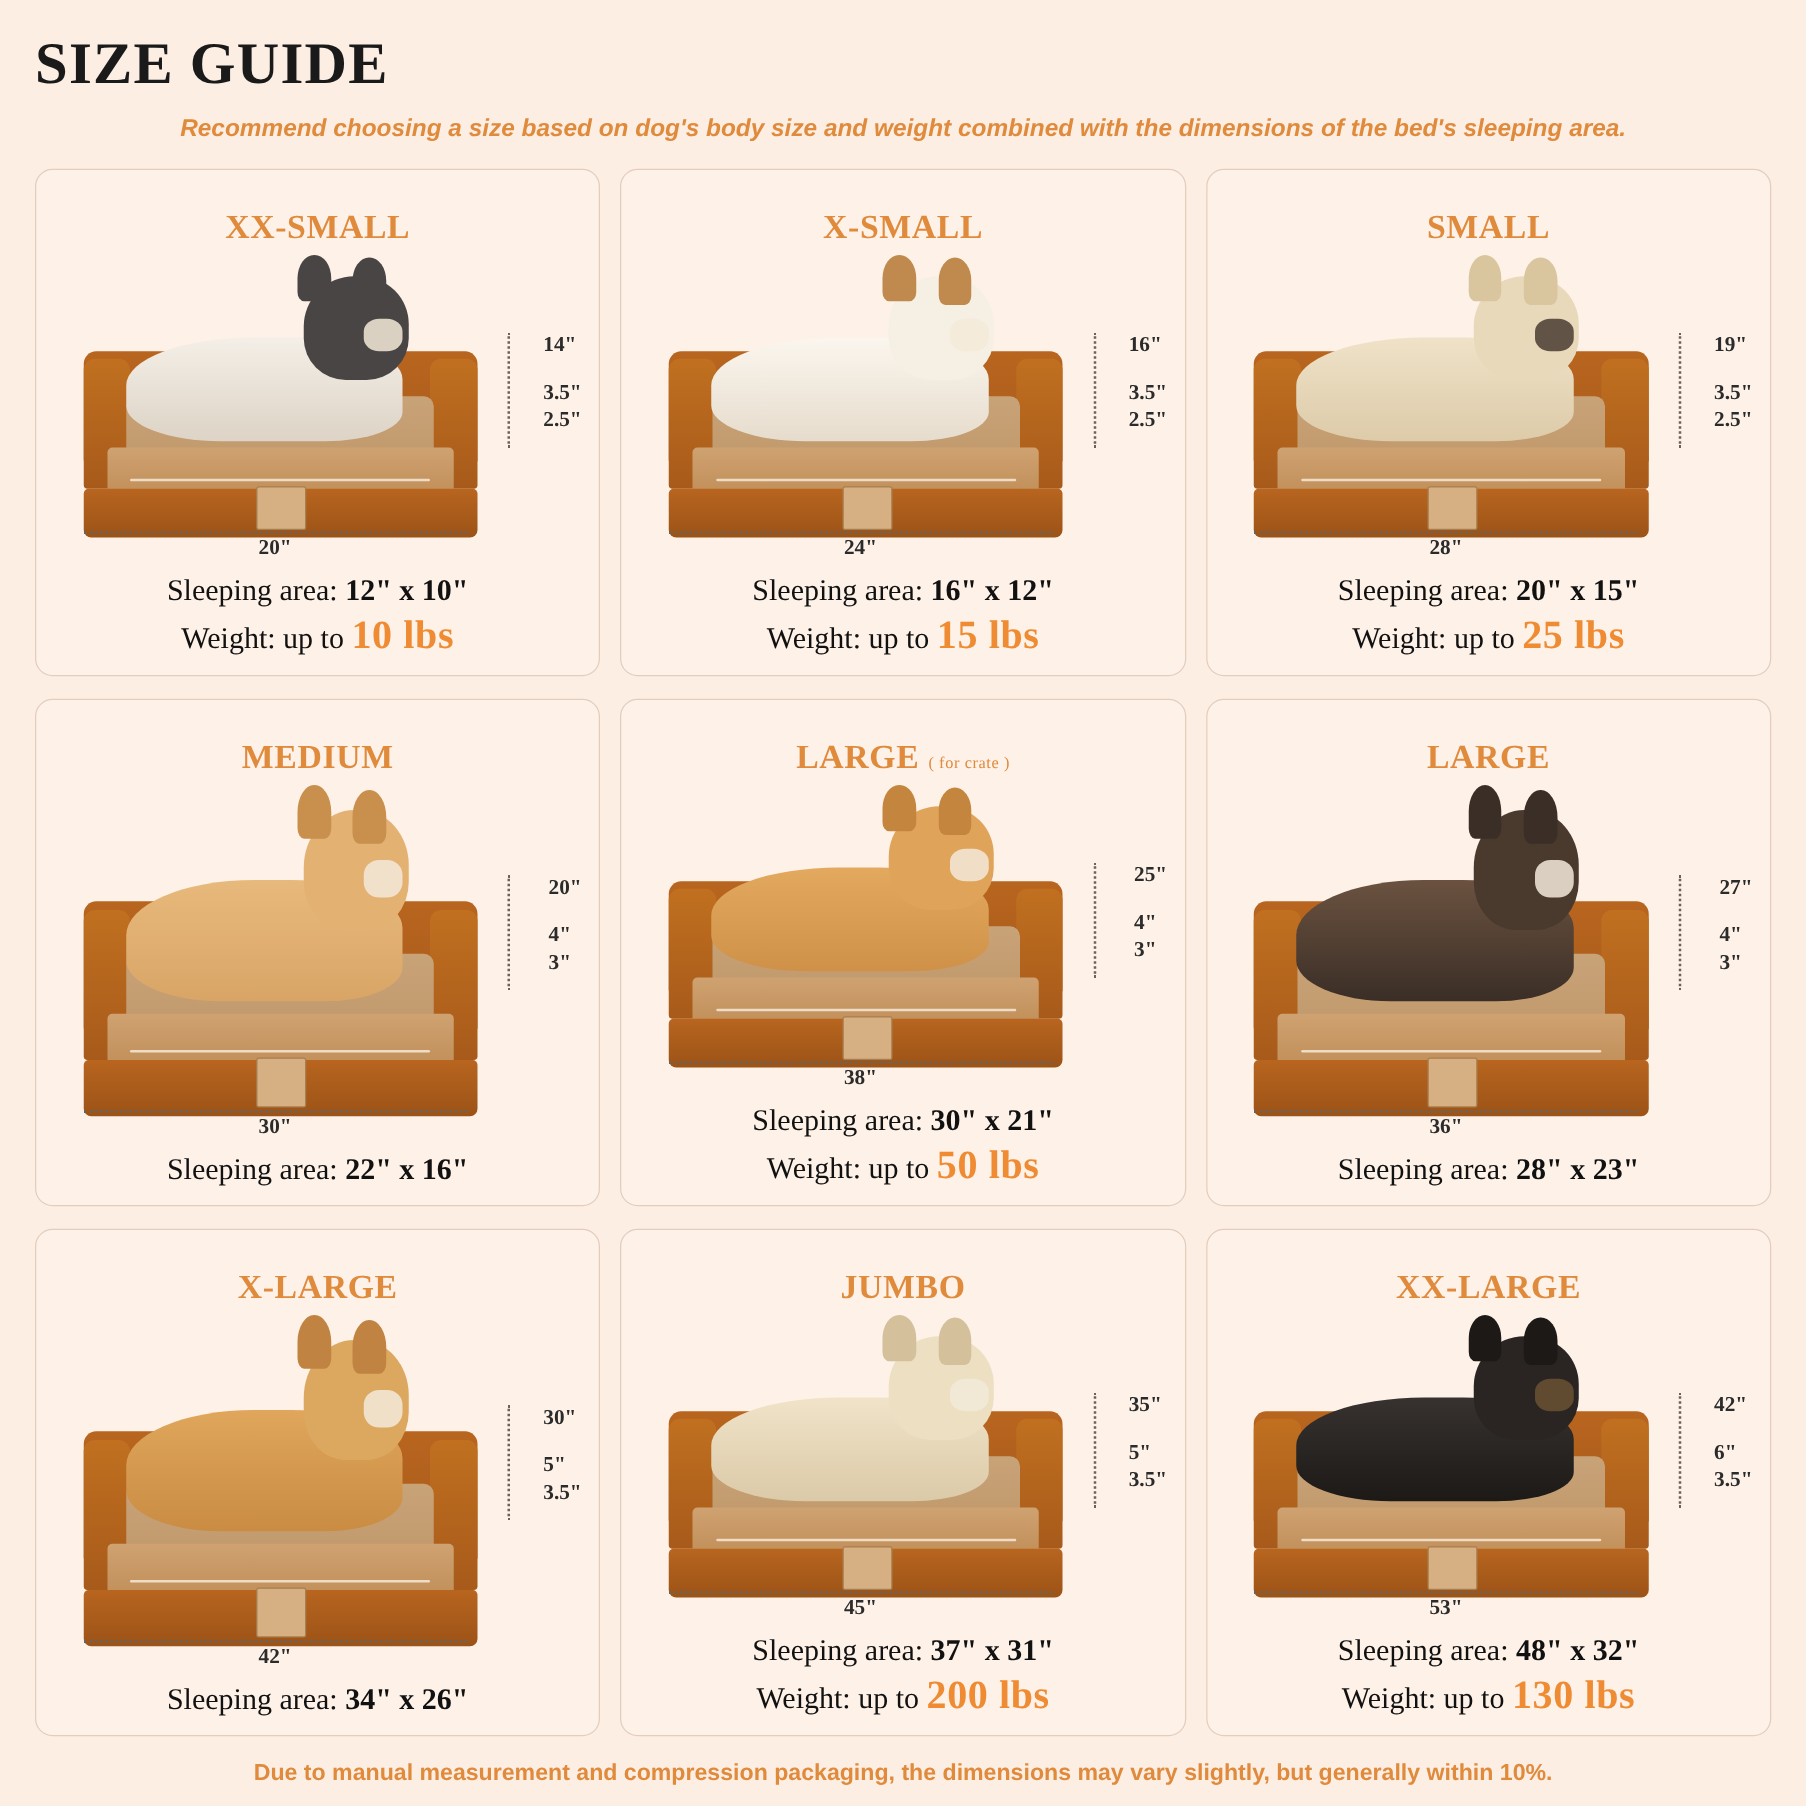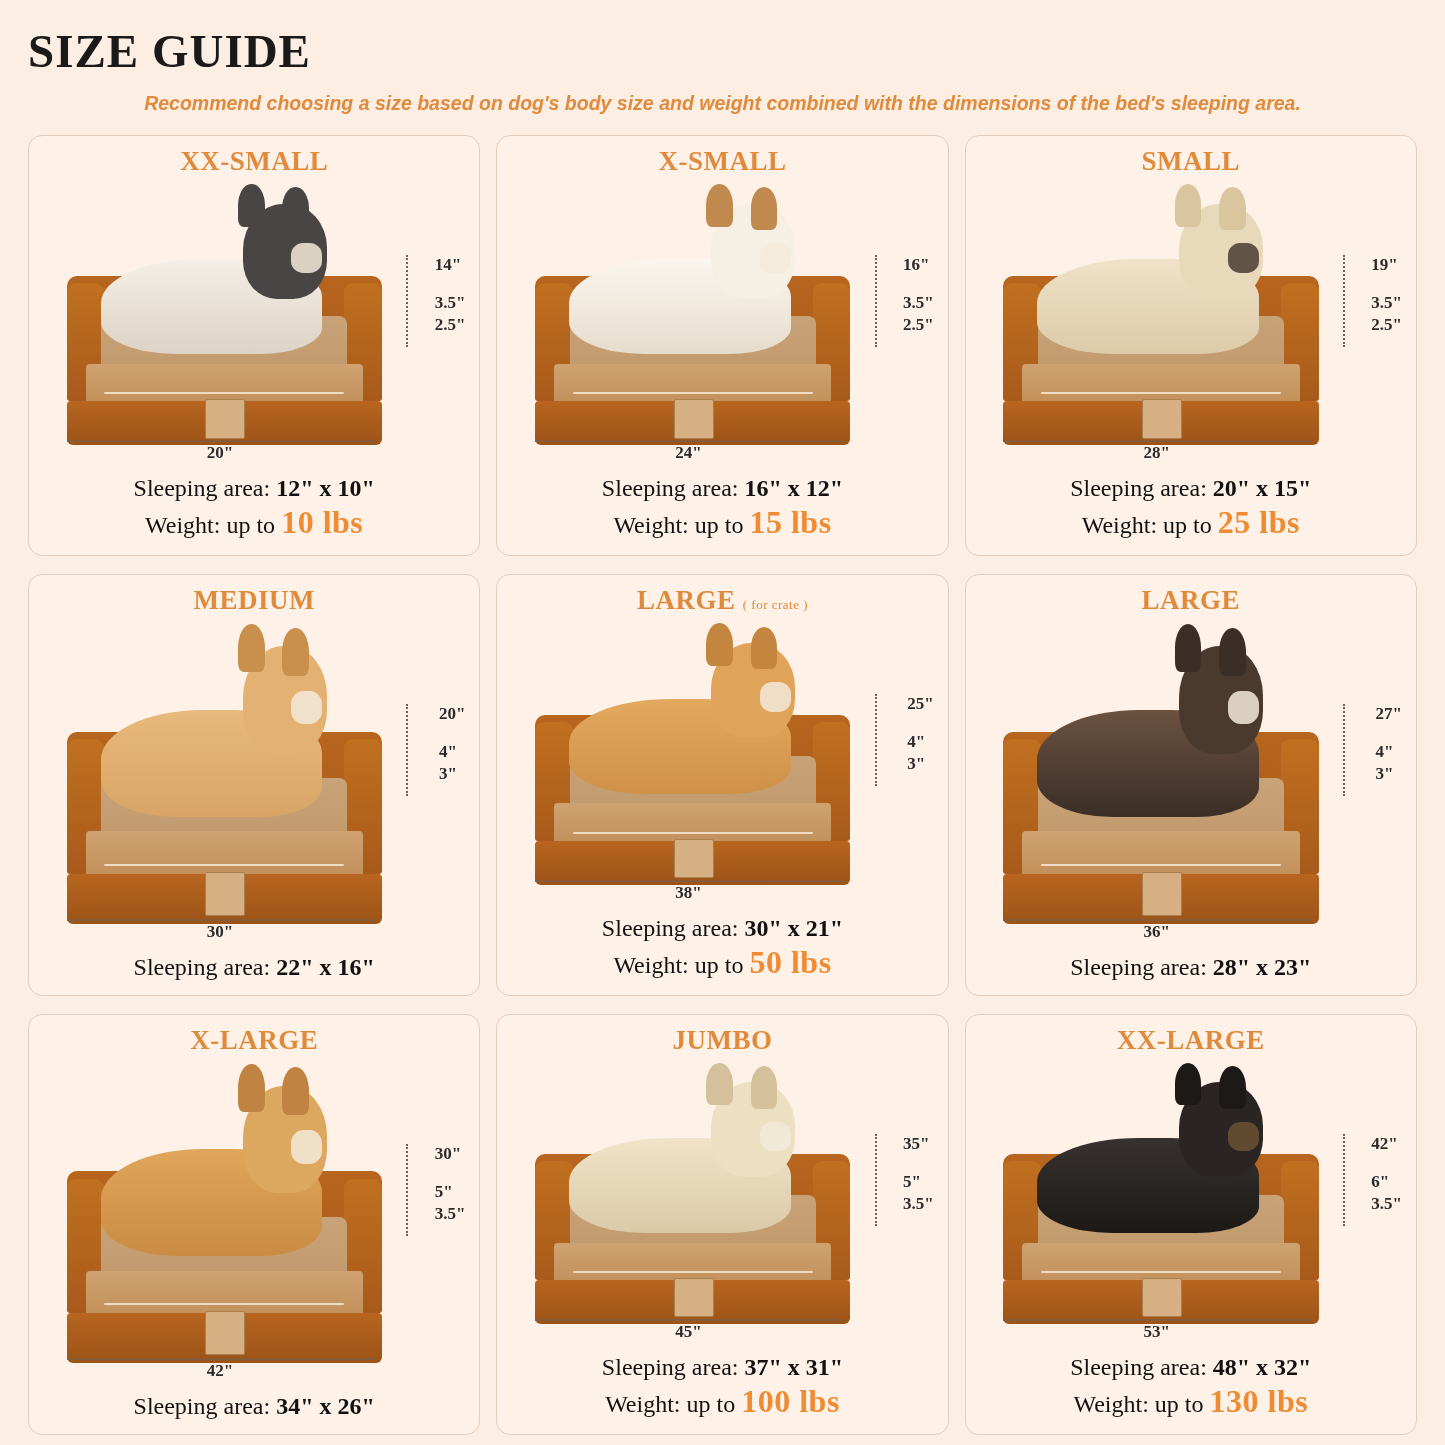--- a/index.html
+++ b/index.html
@@ -56,21 +56,21 @@
     flex-direction: column;
     align-items: center;
     position: relative;
   }
   .card-title {
     font-family: "Liberation Serif", serif;
     font-size: 27px;
     font-weight: bold;
     color: #e08a3c;
     text-align: center;
-    margin: 0 0 2px 0;
+    margin: 20px 0 2px 0;
     letter-spacing: 0.5px;
   }
   .card-title .crate {
     font-size: 13px;
     font-weight: normal;
     color: #e08a3c;
   }
   .illus {
     position: relative;
     flex: 1;
@@ -604,21 +604,21 @@
         <div class="dim-bottom">
           <div class="line"></div>
           <span class="val">45"</span>
         </div>
       </div>
       <div class="specs">
         <div class="spec-line">
           <span>Sleeping area: </span><span class="val">37" x 31"</span>
         </div>
         <div class="spec-line">
-          <span>Weight:  up to </span><span class="weight">100 lbs</span>
+          <span>Weight:  up to </span><span class="weight">200 lbs</span>
         </div>
       </div>
     </div>
 
     <div class="card">
       <div class="card-title">
         <span>XX-LARGE</span>
         <span class="crate"></span>
       </div>
       <div class="illus">
@@ -655,13 +655,14 @@
           <span>Sleeping area: </span><span class="val">48" x 32"</span>
         </div>
         <div class="spec-line">
           <span>Weight:  up to </span><span class="weight">130 lbs</span>
         </div>
       </div>
     </div>
 
   </div>
 
+  <div class="footnote">Due to manual measurement and compression packaging, the dimensions may vary slightly, but generally within 10%.</div>
 </div>
 
 </body></html>

